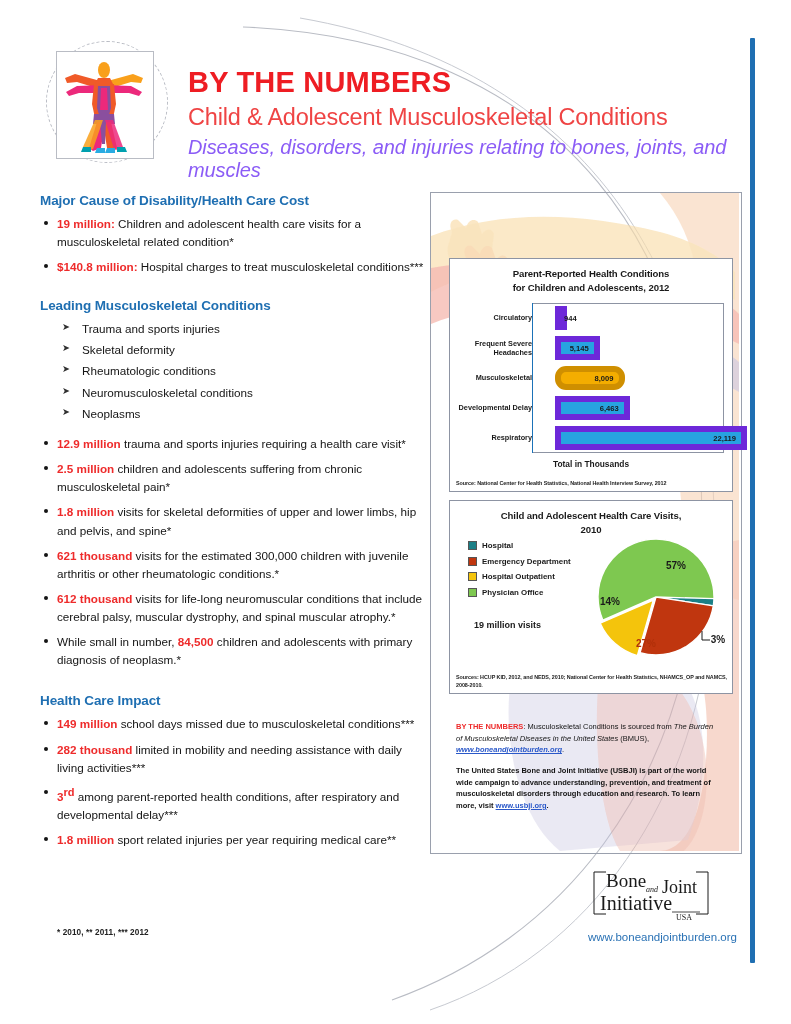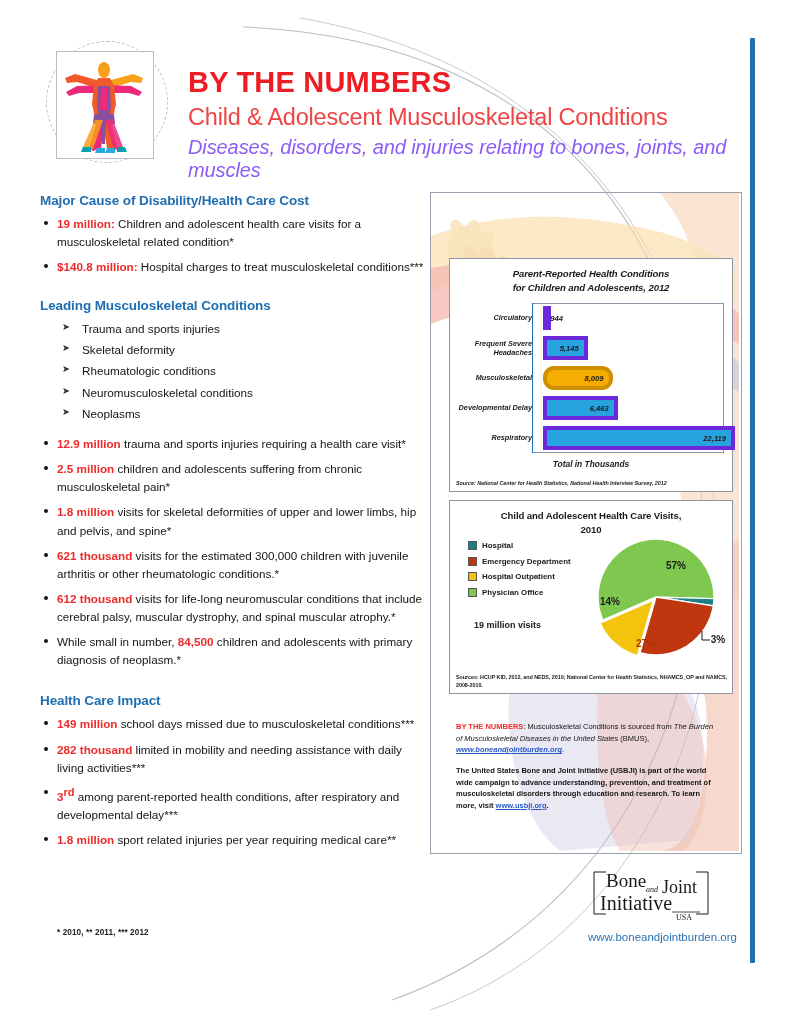--- a/index.html
+++ b/index.html
@@ -83,21 +83,21 @@
 
   
   .right-panel{
     position:absolute;left:430px;top:192px;width:310px;height:660px;
     border:1px solid #9aa0ad;background:transparent;
   }
 
   .chart-card{
     position:absolute;background:#ffffff;border:1px solid #8d94a3;
   }
-  .bar-card{left:449px;top:258px;width:282px;height:232px;font-style:italic;}
+  .bar-card{left:449px;top:258px;width:282px;height:232px;}
   .pie-card{left:449px;top:500px;width:282px;height:192px;}
 
   .card-title{
     text-align:center;font-size:9.6px;font-weight:bold;color:#1a1a1a;
     line-height:1.45;padding-top:8px;letter-spacing:-.1px;
   }
   .card-src{
     position:absolute;left:6px;right:4px;bottom:3px;
     font-size:5.4px;font-weight:bold;color:#1b1b1b;line-height:1.45;
     letter-spacing:-.05px;
@@ -105,22 +105,22 @@
 
   
   .bars-wrap{position:absolute;left:8px;top:44px;width:266px;height:150px;}
   .bar-row{position:absolute;left:0;width:266px;display:flex;align-items:center;}
   .bar-label{
     width:74px;text-align:right;padding-right:11px;
     font-size:7.3px;font-weight:bold;color:#1a1a1a;line-height:1.25;
   }
   .bar-track{position:relative;flex:1;height:100%;}
   .bar{
-    position:absolute;left:0;top:0;height:100%;
-    border:4px solid #6d28d9;box-sizing:border-box;
+    position:absolute;left:12px;top:0;height:100%;
+    border:6px solid #6d28d9;box-sizing:border-box;
     display:flex;align-items:center;justify-content:flex-end;
   }
   .bar.blue{background:#27a3e0;}
   .bar.gold{background:#f4ad00;border-color:#cf8f00;}
   .bar-val{
     font-size:7.6px;font-weight:bold;color:#1a1a1a;
     padding-right:5px;white-space:nowrap;
   }
   .bar-val.out{position:absolute;left:calc(100% + 3px);padding:0;}
   .axis-v{position:absolute;left:74px;top:0;width:1px;height:150px;background:#1b72b8;}

